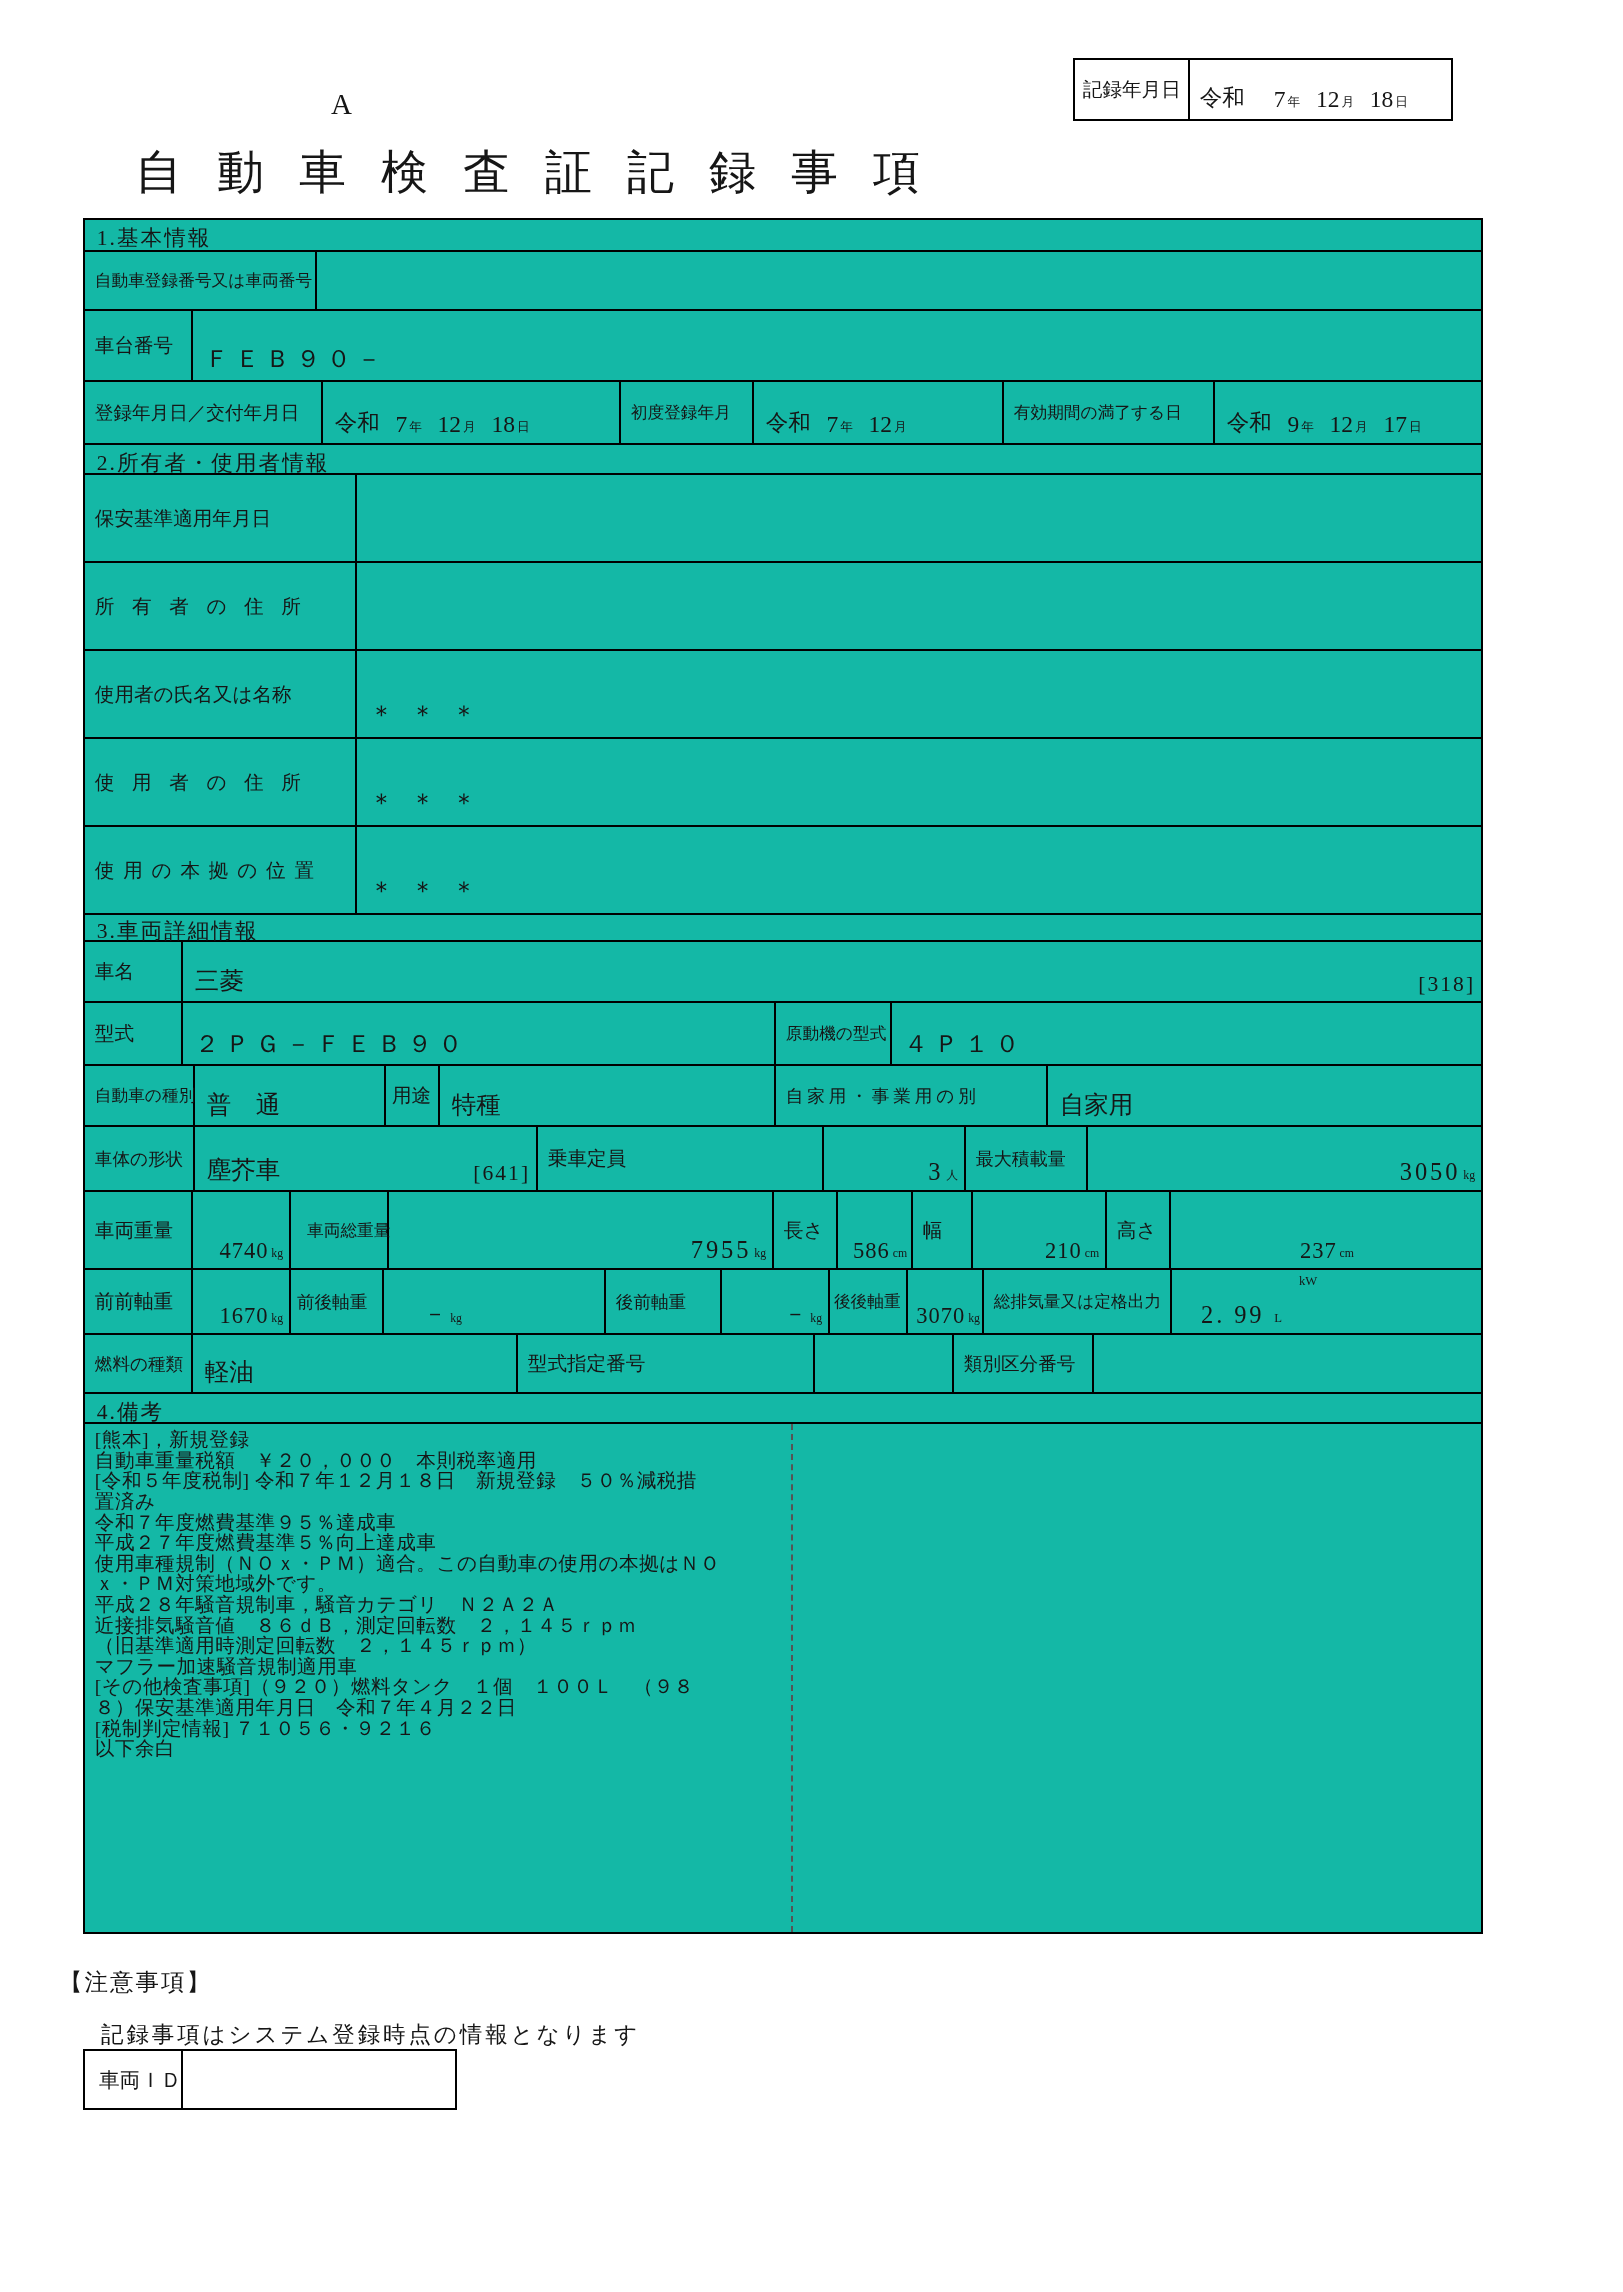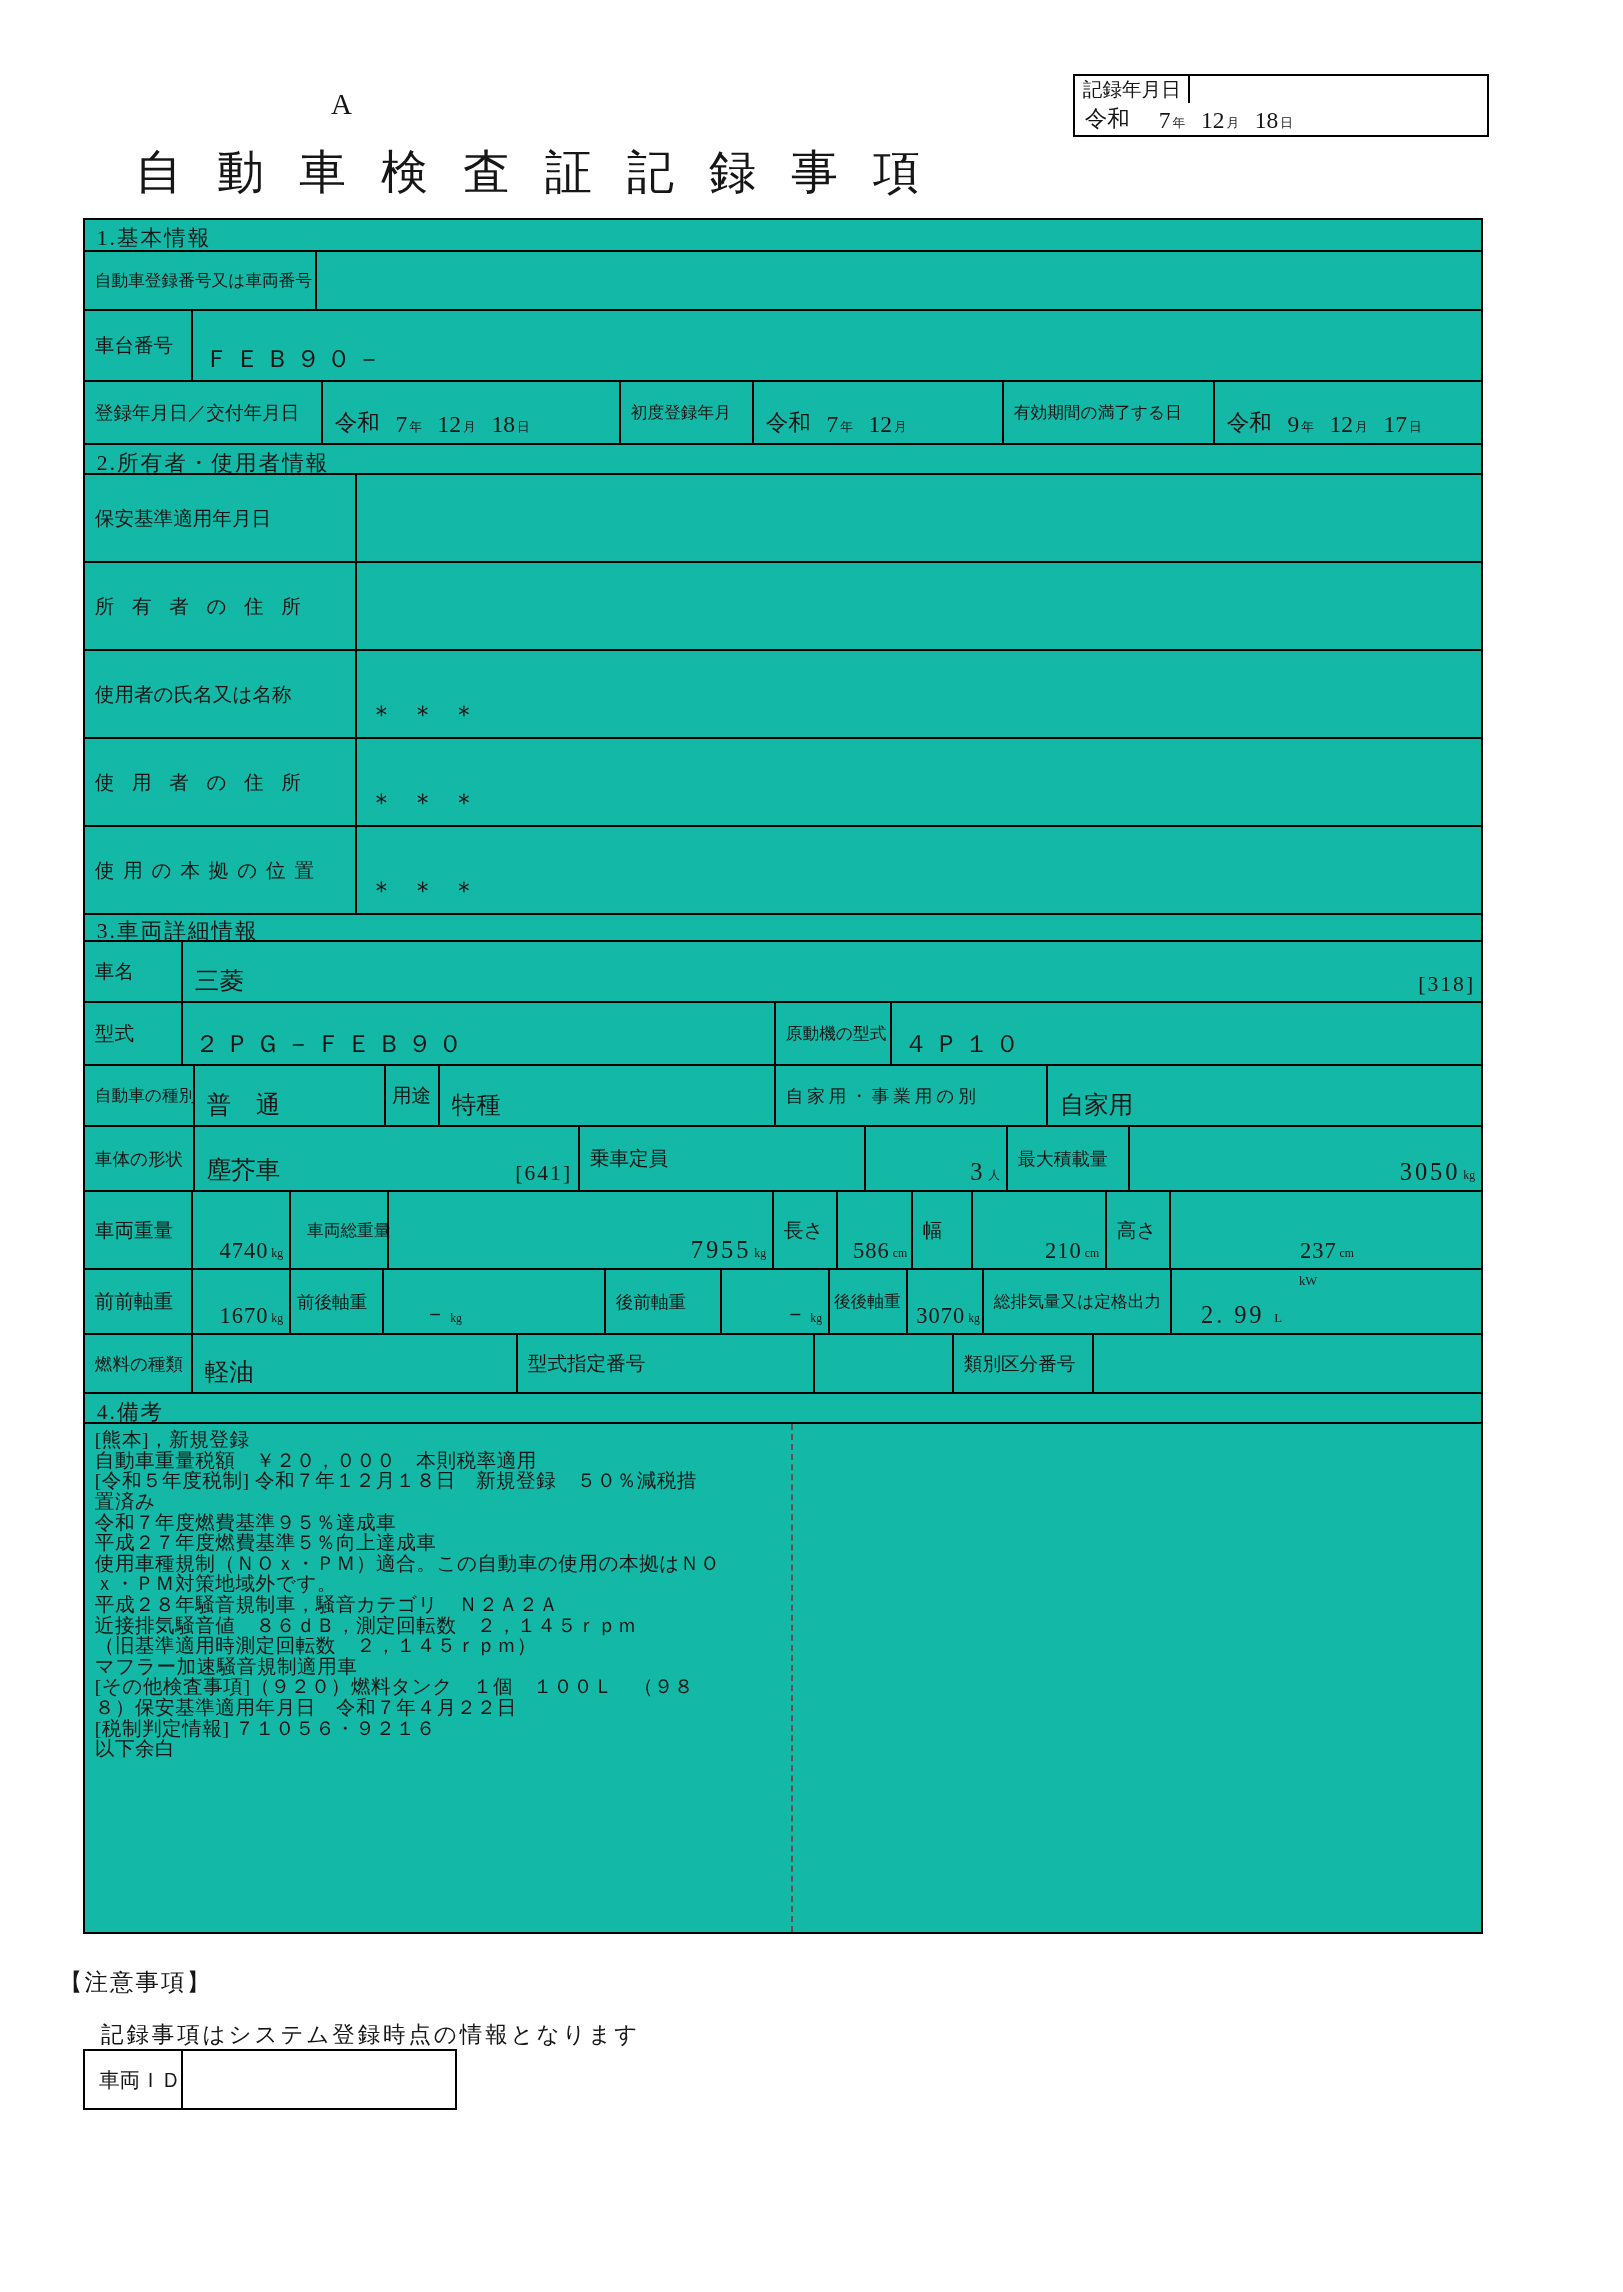--- a/index.html
+++ b/index.html
@@ -13,22 +13,22 @@
     font-family: "Liberation Serif", "DejaVu Serif", serif;
     overflow: hidden;
   }
   
   .corner-a { position:absolute; left:331px; top:88px; font-size:29px; }
   .doc-title {
     position:absolute; left:135px; top:141px;
     font-size:47px; letter-spacing:35px; white-space:nowrap;
   }
   .recbox {
-    position:absolute; left:1073px; top:74px; width:416px; height:63px;
-    border:2px solid #000; display:flex;flex-direction:column;
+    position:absolute; left:1073px; top:58px; width:380px; height:63px;
+    border:2px solid #000; display:flex;
   }
   .recbox .rlab {
     width:115px; border-right:2px solid #000;
     display:flex; align-items:center; padding-left:7.8px;
     font-size:19.6px; white-space:nowrap;
   }
   .recbox .rval { flex:1; display:flex; align-items:flex-end; padding:0 3.9px 5.9px 9.8px; }
 
   
   .tbl {
@@ -224,21 +224,21 @@
           <span class="vtxt">特種</span>
         </div>
       <div class="lab lab-own" style="width:272px">自家用・事業用の別</div>
       <div class="val flex1 noline">
           <span class="vtxt">自家用</span>
         </div>
     </div>
 
     <div class="row" style="height:65px">
       <div class="lab lab-s" style="width:110px;font-size:17.6px">車体の形状</div>
-      <div class="val" style="width:385px">
+      <div class="val" style="width:343px">
         <span class="vtxt">塵芥車</span>
         <span class="code">[641]</span>
       </div>
       <div class="lab" style="width:286px">乗車定員</div>
       <div class="val right" style="width:142px">
         <span class="num">3</span>
           <span class="unit">人</span>
       </div>
       <div class="lab lab-s" style="width:122px;font-size:18px">最大積載量</div>
       <div class="val right flex1 noline">

